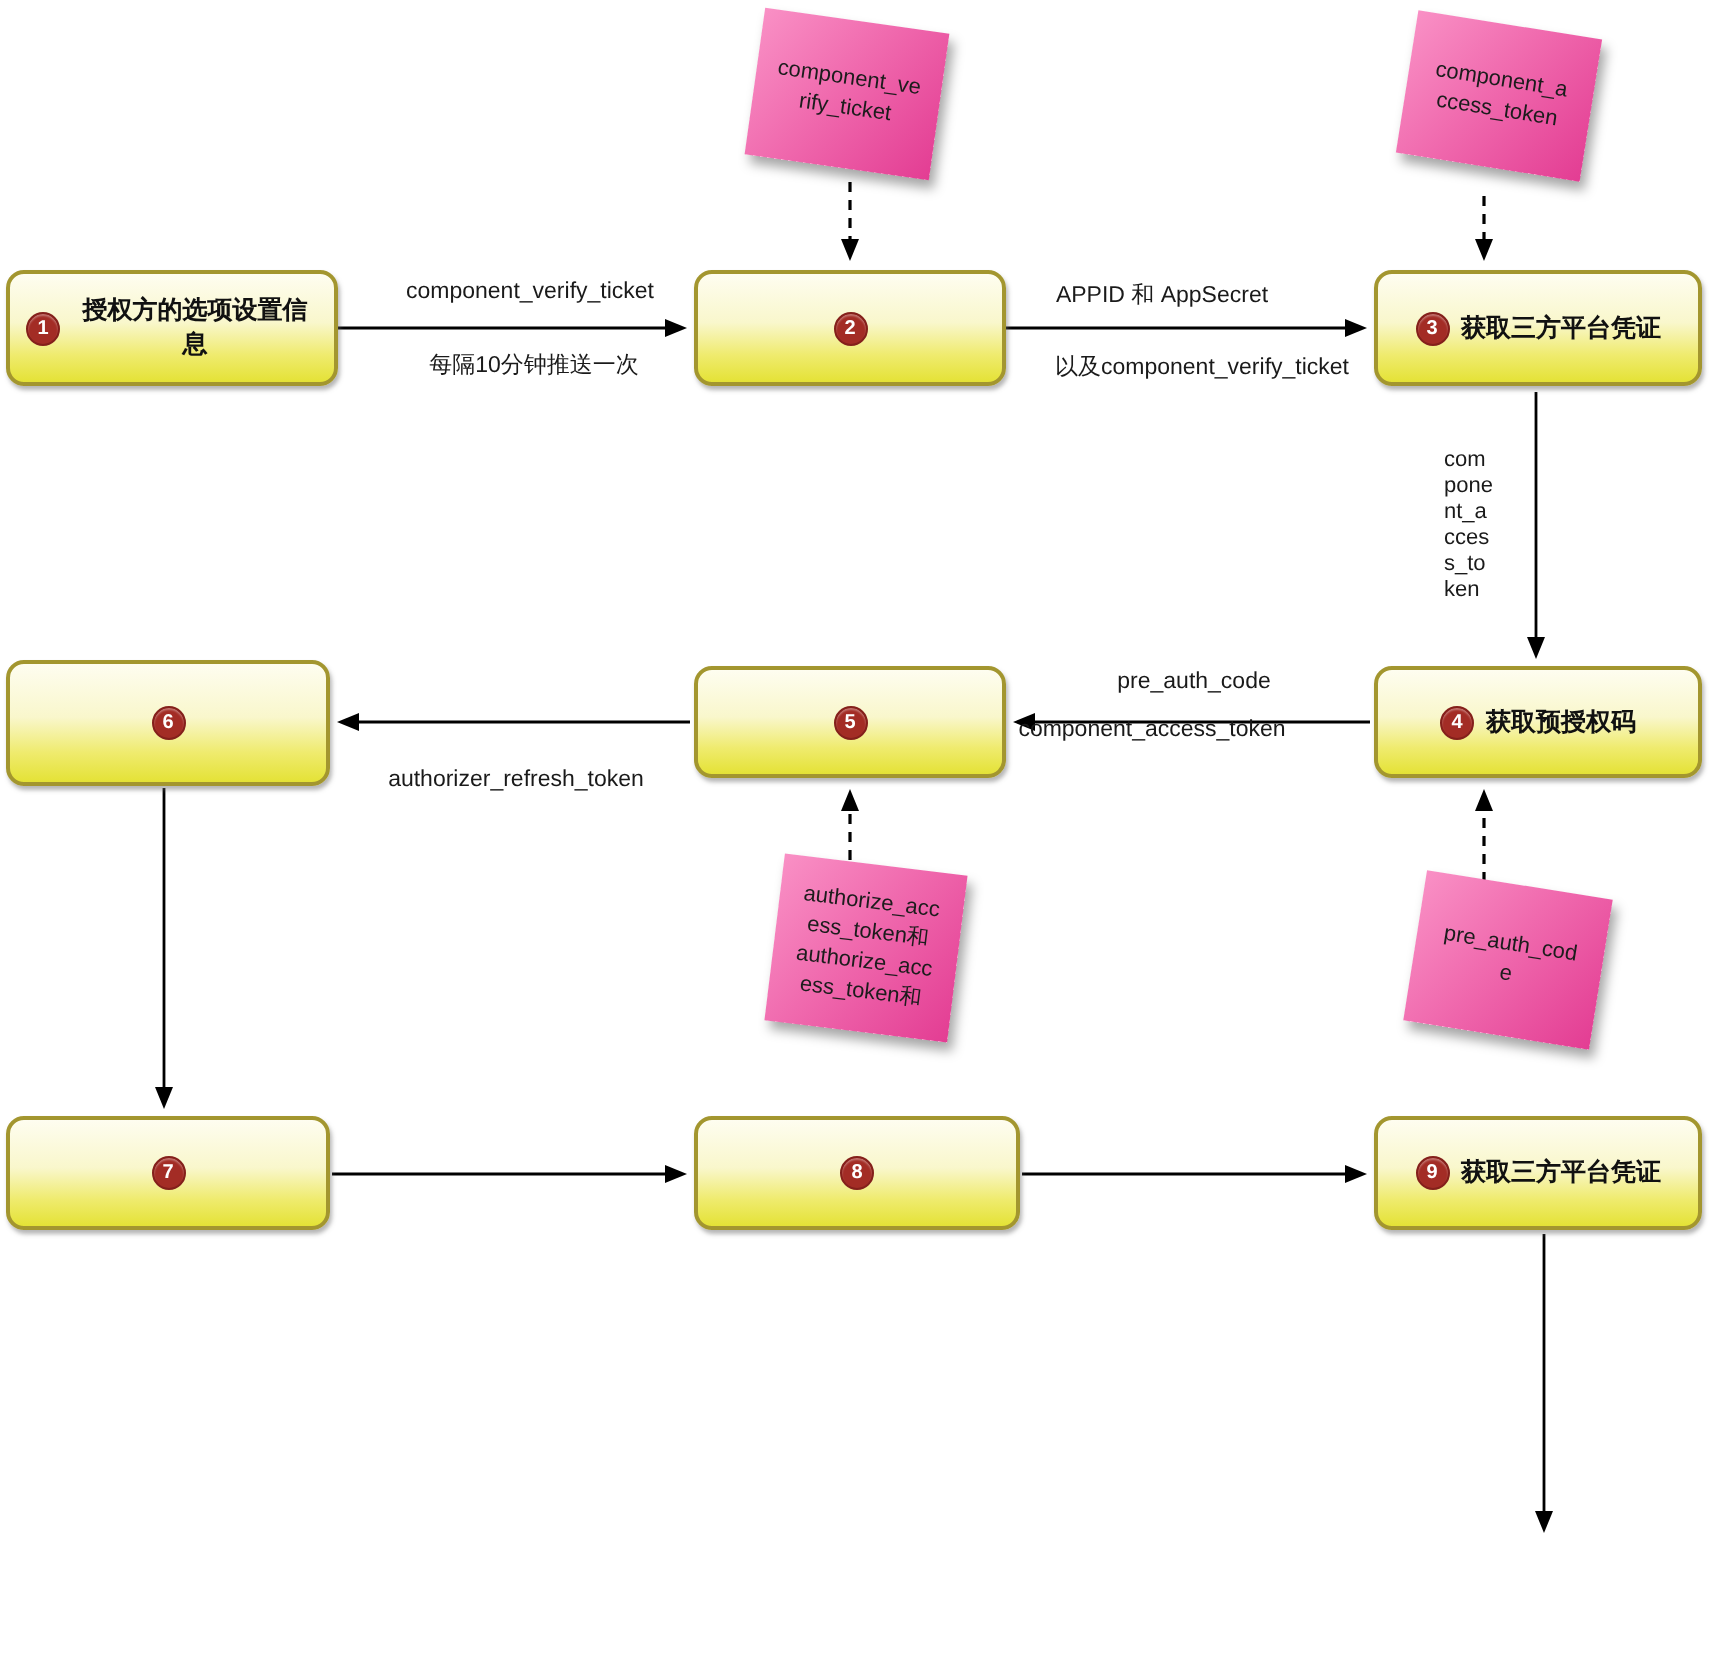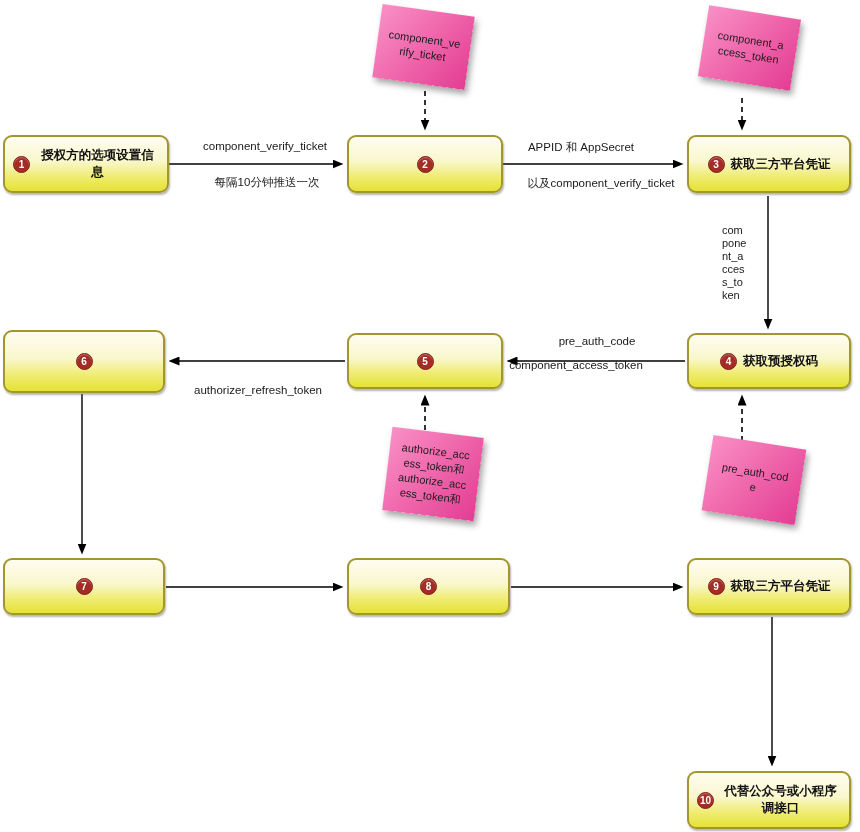--- a/index.html
+++ b/index.html
@@ -109,24 +109,20 @@
   <div class="node" style="left:3px; top:558px; width:162px; height:57px;">
     <span class="badge">7</span>
   </div>
   <div class="node" style="left:347px; top:558px; width:163px; height:57px;">
     <span class="badge">8</span>
   </div>
   <div class="node" style="left:687px; top:558px; width:164px; height:57px;">
     <span class="badge">9</span>
     <span class="node-label">获取三方平台凭证</span>
   </div>
-  <div class="node" style="left:687px; top:771px; width:164px; height:58px;">
-    <span class="badge">10</span>
-    <span class="node-label">代替公众号或小程序调接口</span>
-  </div>
 
   <div class="edge-label" style="left:265px; top:140px;text-align:center;">component_verify_ticket</div>
   <div class="edge-label" style="left:267px; top:175px;">每隔10分钟推送一次</div>
   <div class="edge-label" style="left:581px; top:140px;">APPID 和 AppSecret</div>
   <div class="edge-label" style="left:601px; top:176px;">以及component_verify_ticket</div>
   <div class="edge-label vertical" style="left:722px; top:224px;">com
 pone
 nt_a
 cces
 s_to

